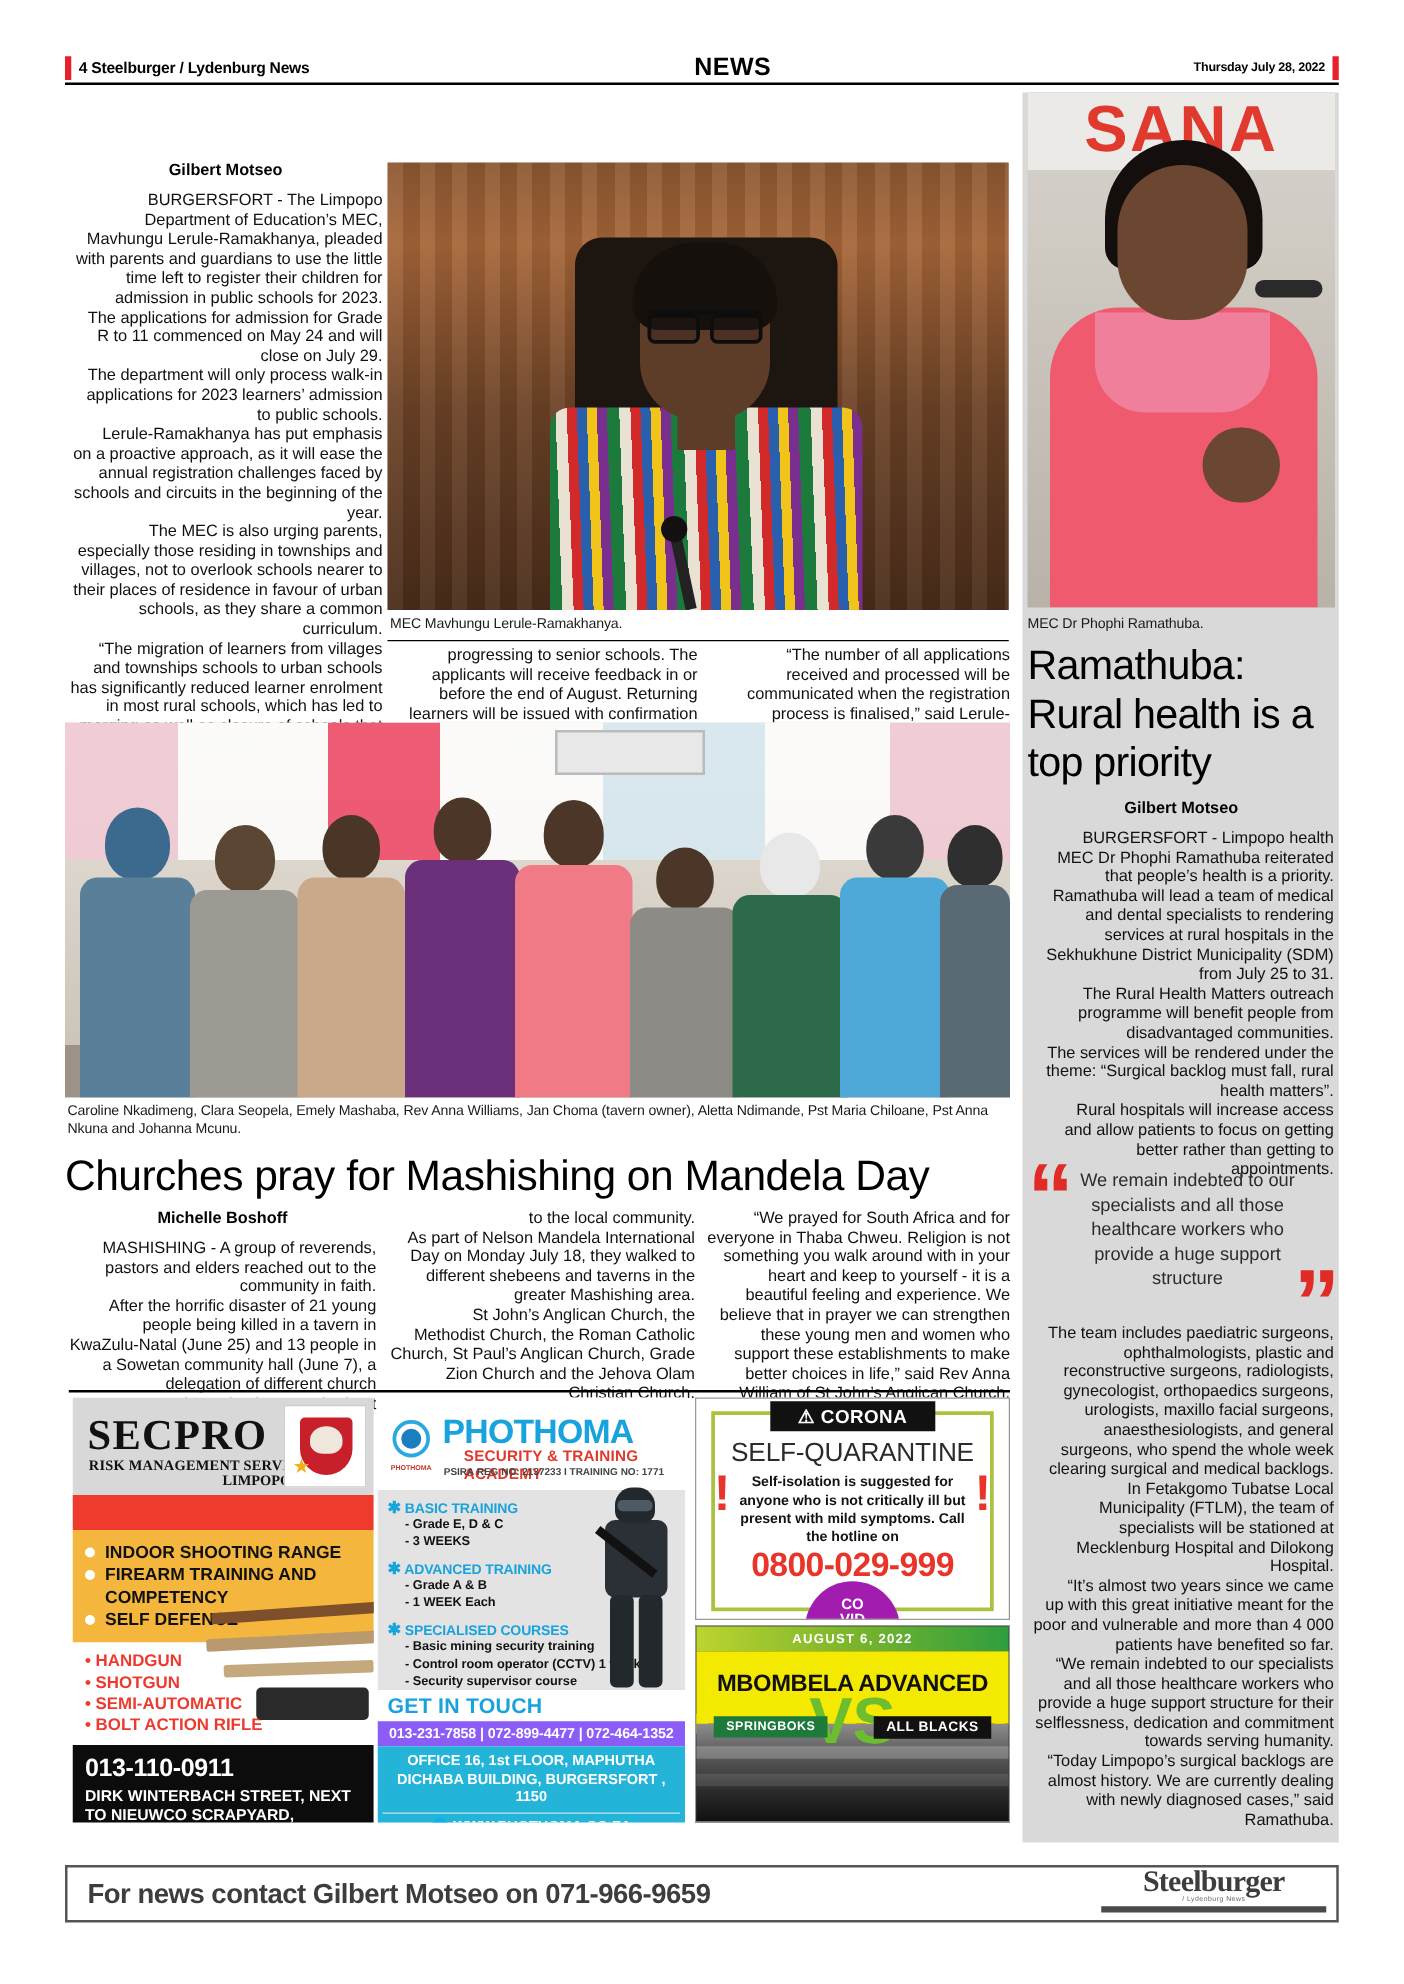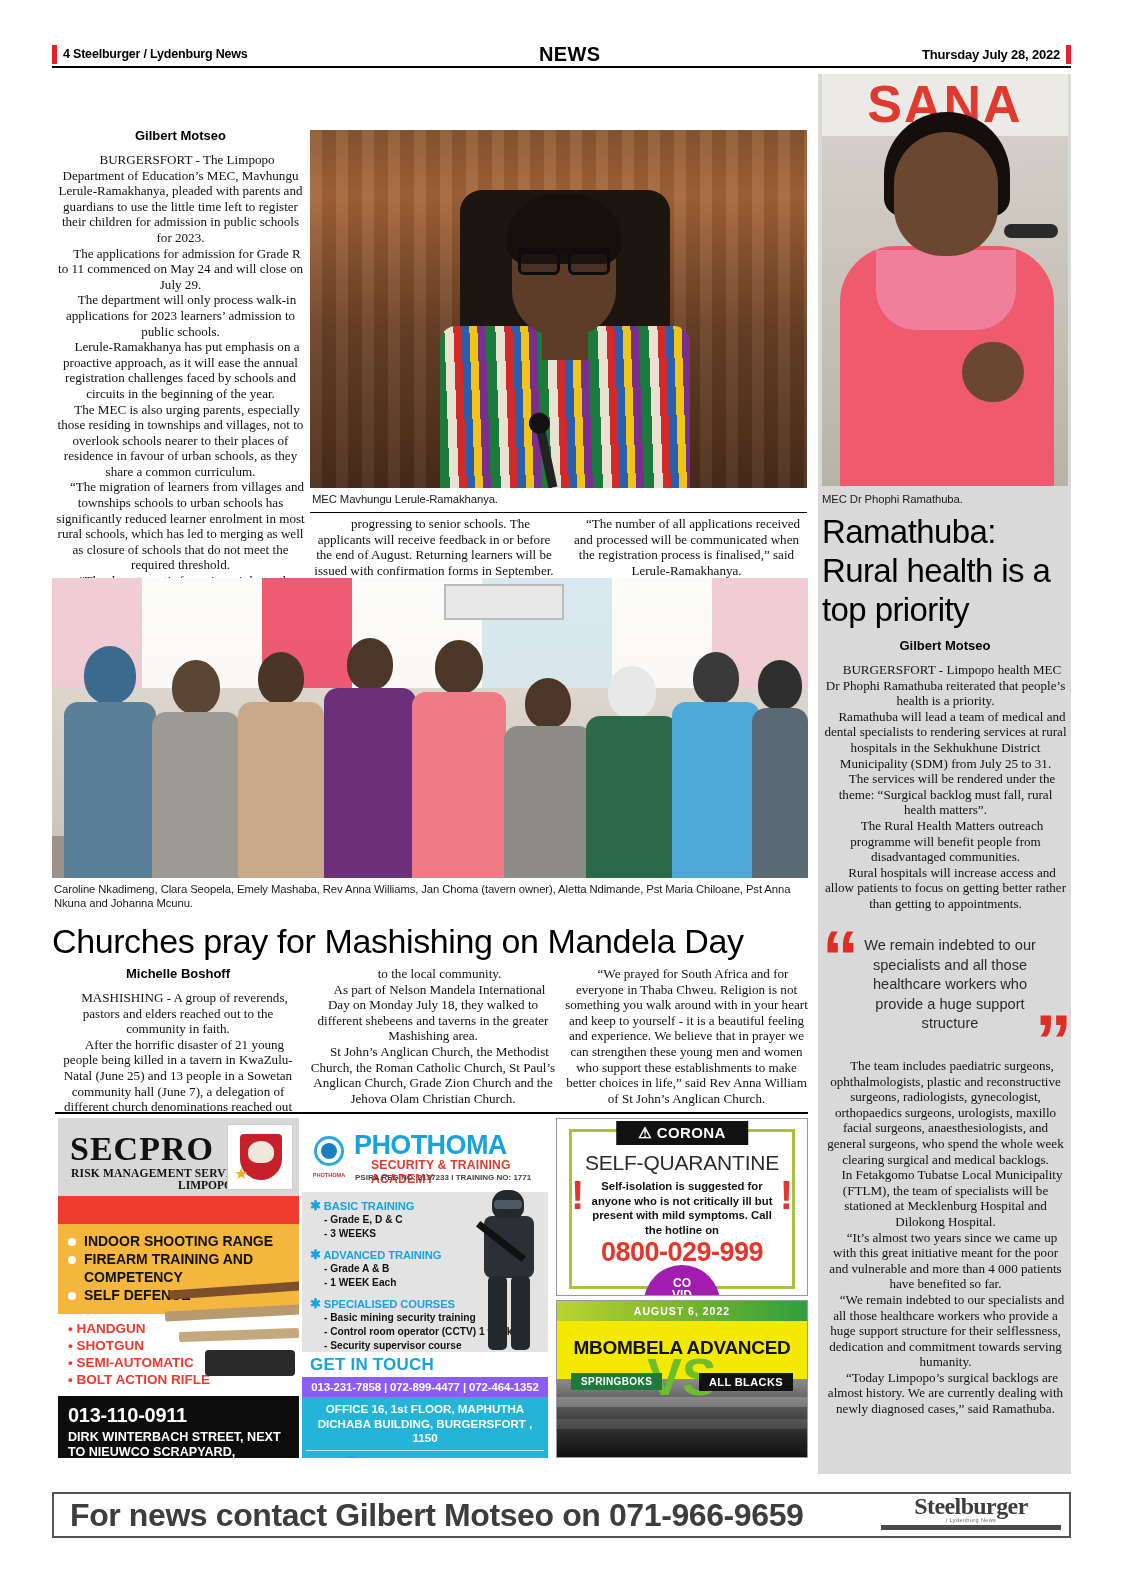--- a/index.html
+++ b/index.html
@@ -33,21 +33,21 @@
   }
   .mh-center {
     flex: 1; text-align: center;
     font-family: "Liberation Sans", sans-serif;
     font-weight: bold; font-size: 20px; color: #000;
     letter-spacing: 0.4px;
     margin-left: -30px;
   }
   .mh-right {
     font-family: "Liberation Sans", sans-serif;
-    font-weight: bold; font-size: 13px; color: #000;
+    font-weight: bold; font-size: 10px; color: #000;
     margin-right: 6px; letter-spacing: -0.2px;
   }
 
   
   .headline-main {
     position: absolute;
     left: 52px; top: 74px;
     width: 760px;
     font-family: "Liberation Sans", sans-serif;
     font-weight: 400;
@@ -58,25 +58,25 @@
   }
 
   
   .byline {
     font-family: "Liberation Sans", sans-serif;
     font-weight: bold; font-size: 13px;
     text-align: center; color: #000;
     margin-bottom: 9px;
   }
   .body-txt {
-    font-family: Liberation Serif, serif;
+    font-family: Liberation Sans, sans-serif;
     font-size: 13.1px;
     line-height: 15.6px;
     color: #111;
-    text-align: center;
+    text-align: right;
   }
   .body-txt p { text-indent: 13px; margin: 0; }
 
   .col-a {
     position: absolute;
     left: 55px; top: 128px;
     width: 251px;
   }
 
   
@@ -583,21 +583,21 @@
   
   .footer {
     position: absolute; left: 52px; top: 1492px;
     width: 1019px; height: 46px;
     border: 2px solid #555; background: #fff;
     display: flex; align-items: center;
   }
   .footer-txt {
     flex: 1;
     font-family: "Liberation Sans", sans-serif;
-    font-weight: bold; font-size: 32px; color: #3d3d3d;
+    font-weight: bold; font-size: 22px; color: #3d3d3d;
     letter-spacing: -0.4px; padding-left: 16px;
   }
   .footer-logo {
     width: 180px; height: 40px; margin-right: 8px; position: relative;
   }
   .footer-logo .fl-name {
     font-family: "Liberation Serif", serif;
     font-weight: bold; font-size: 24px; color: #3d3d3d;
     letter-spacing: -0.6px; line-height: 22px; text-align: center;
   }
@@ -669,22 +669,22 @@
     <div class="p-mic"></div>
   </div>
   <div class="cap cap-phophi">MEC Dr Phophi Ramathuba.</div>
 
   <h2 class="headline-rail">Ramathuba: Rural health is a top priority</h2>
   <div class="byline rail-byline">Gilbert Motseo</div>
 
   <div class="rail-body-1 body-txt">
     <p>BURGERSFORT - Limpopo health MEC Dr Phophi Ramathuba reiterated that people’s health is a priority.</p>
     <p>Ramathuba will lead a team of medical and dental specialists to rendering services at rural hospitals in the Sekhukhune District Municipality (SDM) from July 25 to 31.</p>
+    <p>The Rural Health Matters outreach programme will benefit people from disadvantaged communities.</p>
     <p>The services will be rendered under the theme: “Surgical backlog must fall, rural health matters”.</p>
-    <p>The Rural Health Matters outreach programme will benefit people from disadvantaged communities.</p>
     <p>Rural hospitals will increase access and allow patients to focus on getting better rather than getting to appointments.</p>
   </div>
 
   <div class="pullquote">
     <span class="pq-mark pq-open">“</span>
     <div class="pq-text">We remain indebted to our specialists and all those healthcare workers who provide a huge support structure</div>
     <span class="pq-mark pq-close">”</span>
   </div>
 
   <div class="rail-body-2 body-txt">

